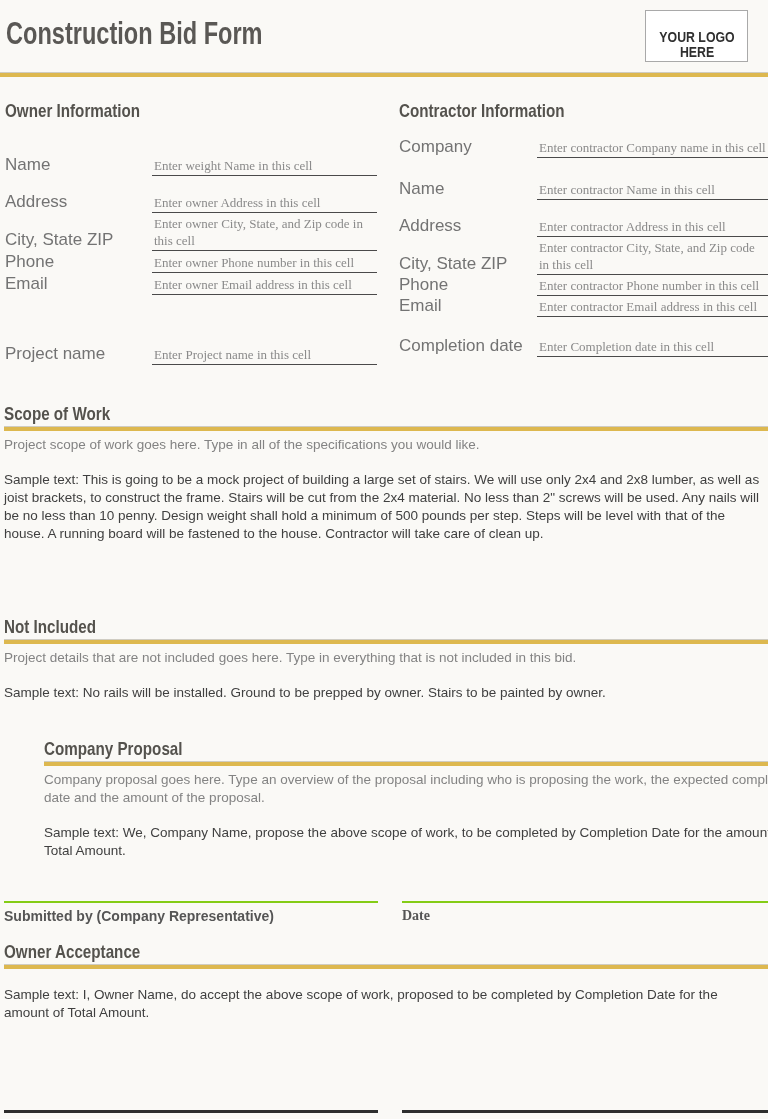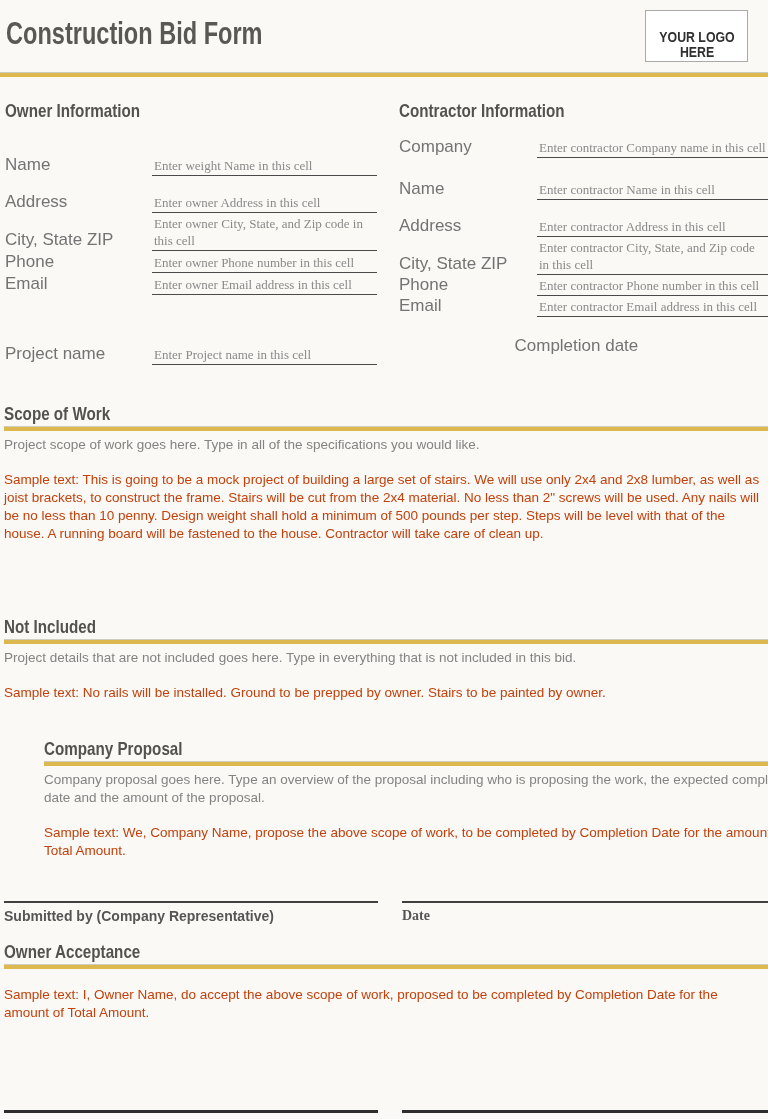--- a/index.html
+++ b/index.html
@@ -64,25 +64,25 @@
 
   
   .section{position:absolute;left:4px;width:764px;}
   .sec-h{
     font-size:19px;font-weight:bold;color:#54524d;
     transform:scaleX(0.8);transform-origin:0 0;white-space:nowrap;
     height:21px;
   }
   .sec-rule{margin-top:2px;width:764px;}
   .sec-lede{font-size:13.5px;line-height:18px;color:#838383;margin-top:5px;padding-right:6px;}
-  .sec-sample{font-size:13.5px;line-height:18px;color:#c2410c;margin-top:17px;padding-right:6px;}
+  .sec-sample{font-size:13.5px;line-height:18px;color:#404040;margin-top:17px;padding-right:6px;}
 
   
   .sig-row{position:absolute;left:4px;width:764px;display:flex;}
-  .sig-cell{border-top:2px solid #404040;}
+  .sig-cell{border-top:2px solid #84cc16;}
   .sig-left{width:374px;}
   .sig-right{width:366px;margin-left:24px;font-family:Liberation Serif, serif;}
   .sig-label{
     font-size:14px;font-weight:bold;color:#555555;padding-top:5px;
     letter-spacing:0;
   }
   .sig-bottom .sig-cell{border-top:3px solid #2e2e2e;}
 </style>
 </head>
 <body>
@@ -148,20 +148,21 @@
       <div class="frow double mt-g">
         <div class="lbl">Phone</div>
         <div class="fld">Enter contractor Phone number in this cell</div>
       </div>
       <div class="frow double mt-g">
         <div class="lbl">Email</div>
         <div class="fld">Enter contractor Email address in this cell</div>
       </div>
       <div class="frow single mt-h">
         <div class="lbl">Completion date</div>
+        <div class="fld">Enter Completion date in this cell</div>
       </div>
     </div>
 
   </div>
 
   <div class="section" style="top:403px;">
     <div class="sec-h">Scope of Work</div>
     <div class="rule sec-rule"></div>
     <div class="sec-lede">Project scope of work goes here. Type in all of the specifications you would like.</div>
     <div class="sec-sample">Sample text: This is going to be a mock project of building a large set of stairs. We will use only 2x4 and 2x8 lumber, as well as joist brackets, to construct the frame. Stairs will be cut from the 2x4 material. No less than 2" screws will be used.  Any nails will be no less than 10 penny. Design weight shall hold a minimum of 500 pounds per step. Steps will be level with that of the house. A running board will be fastened to the house. Contractor will take care of clean up.</div>

